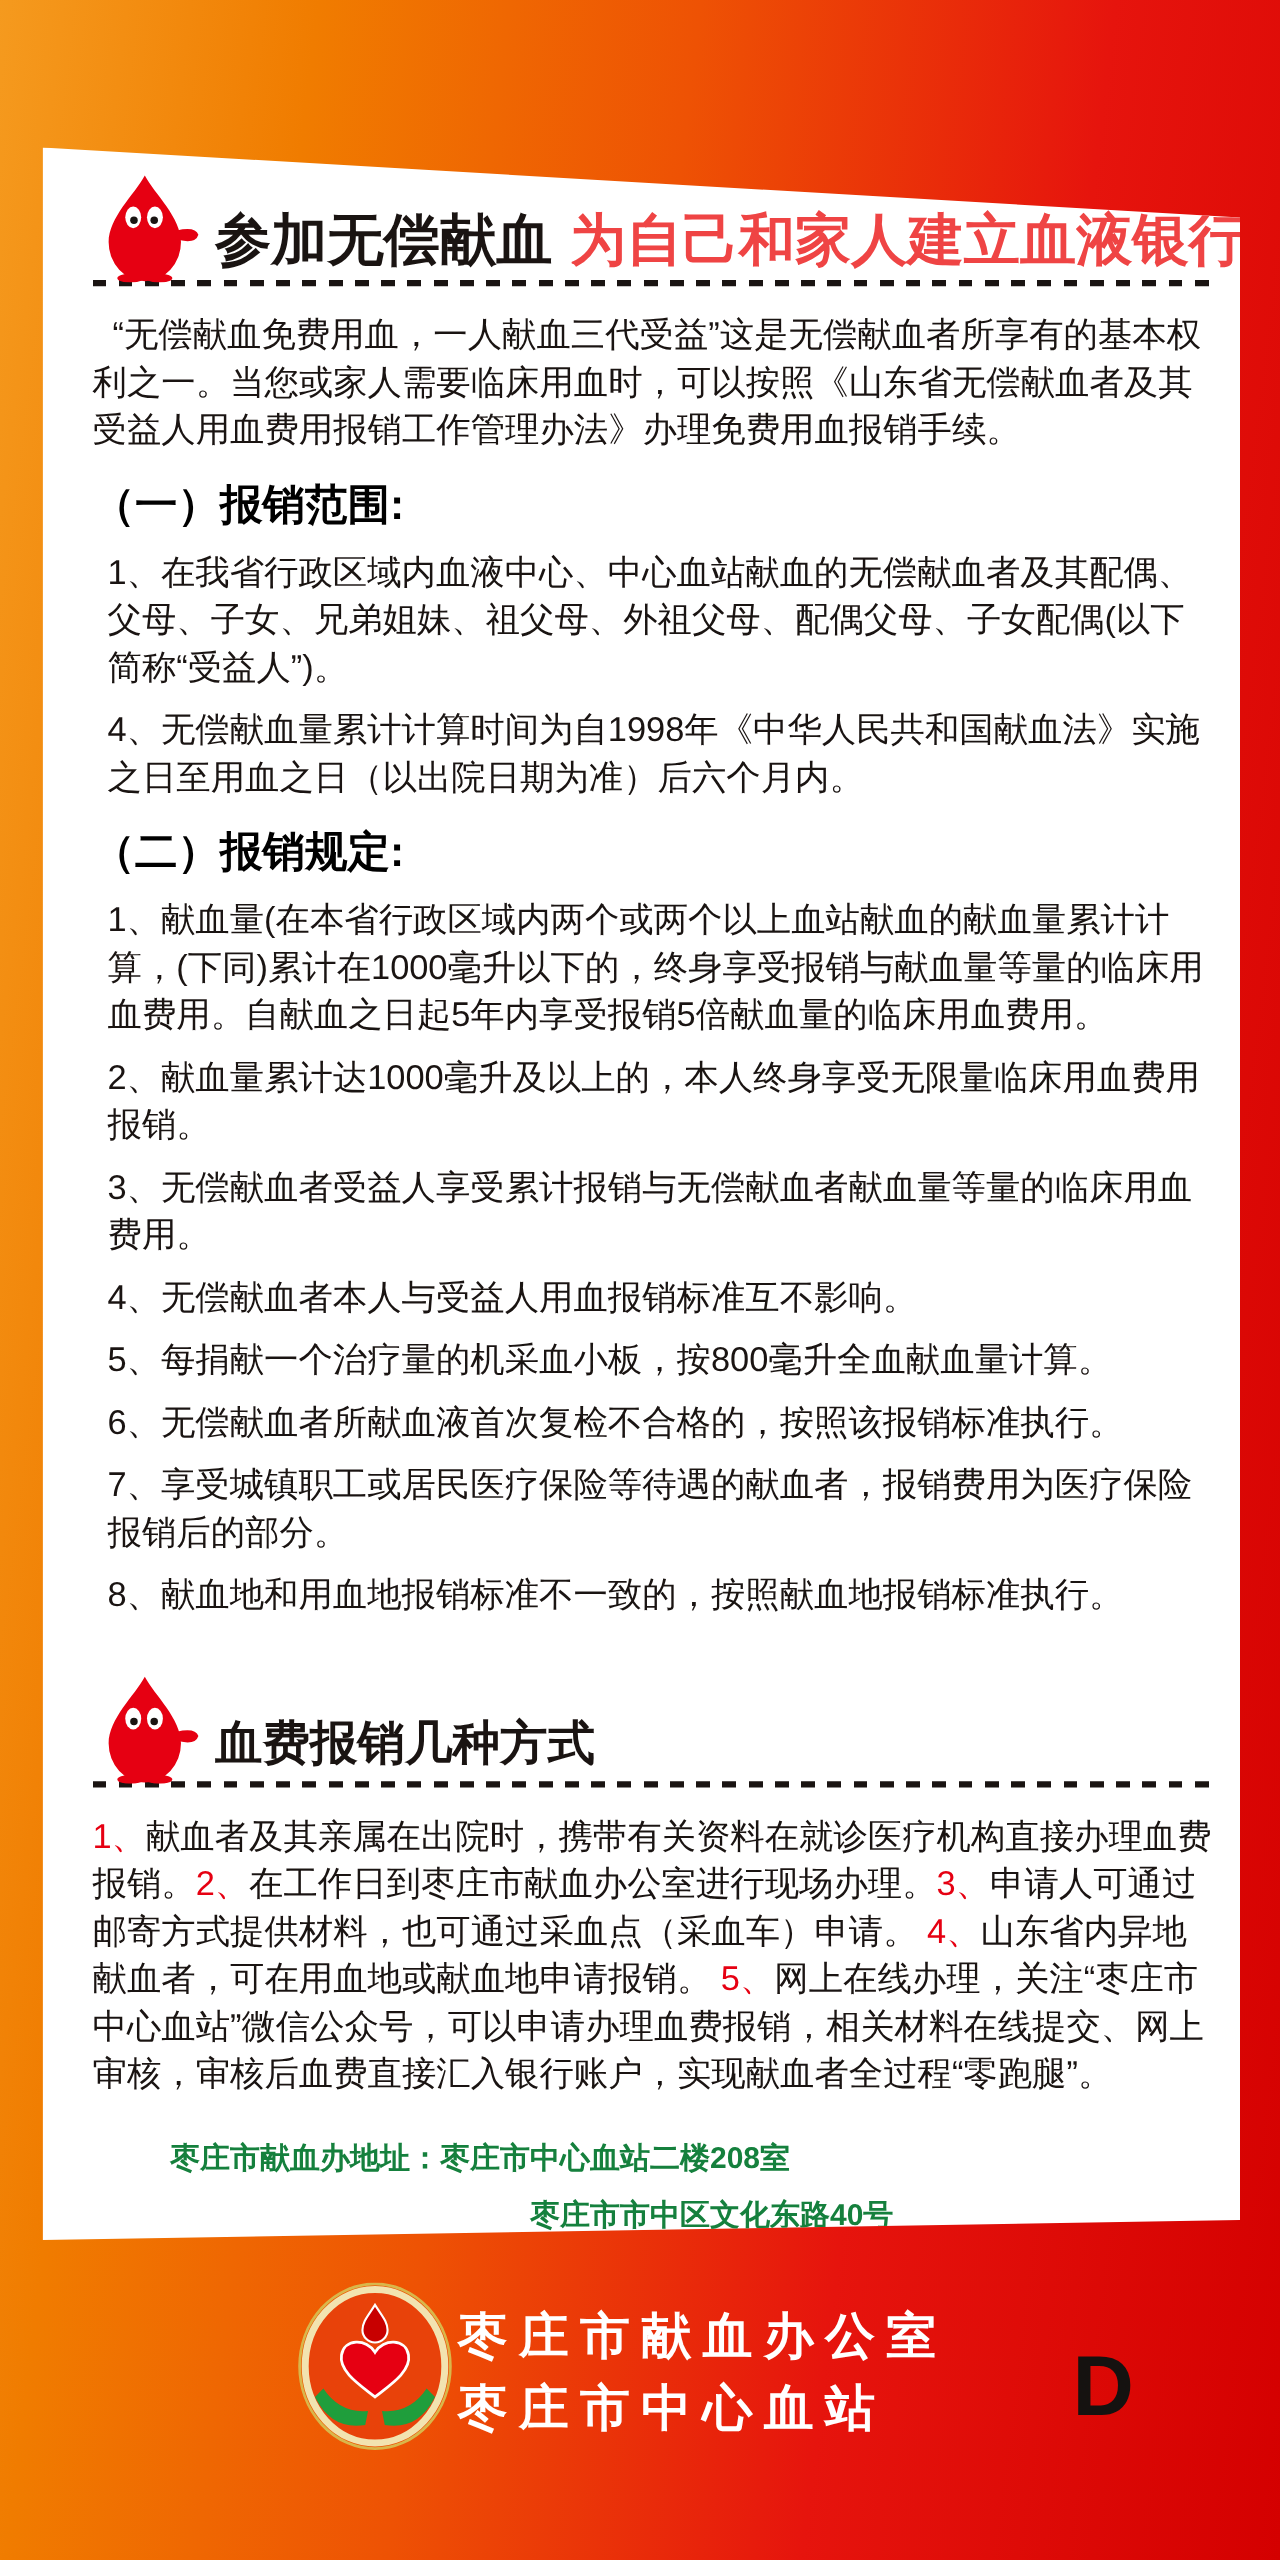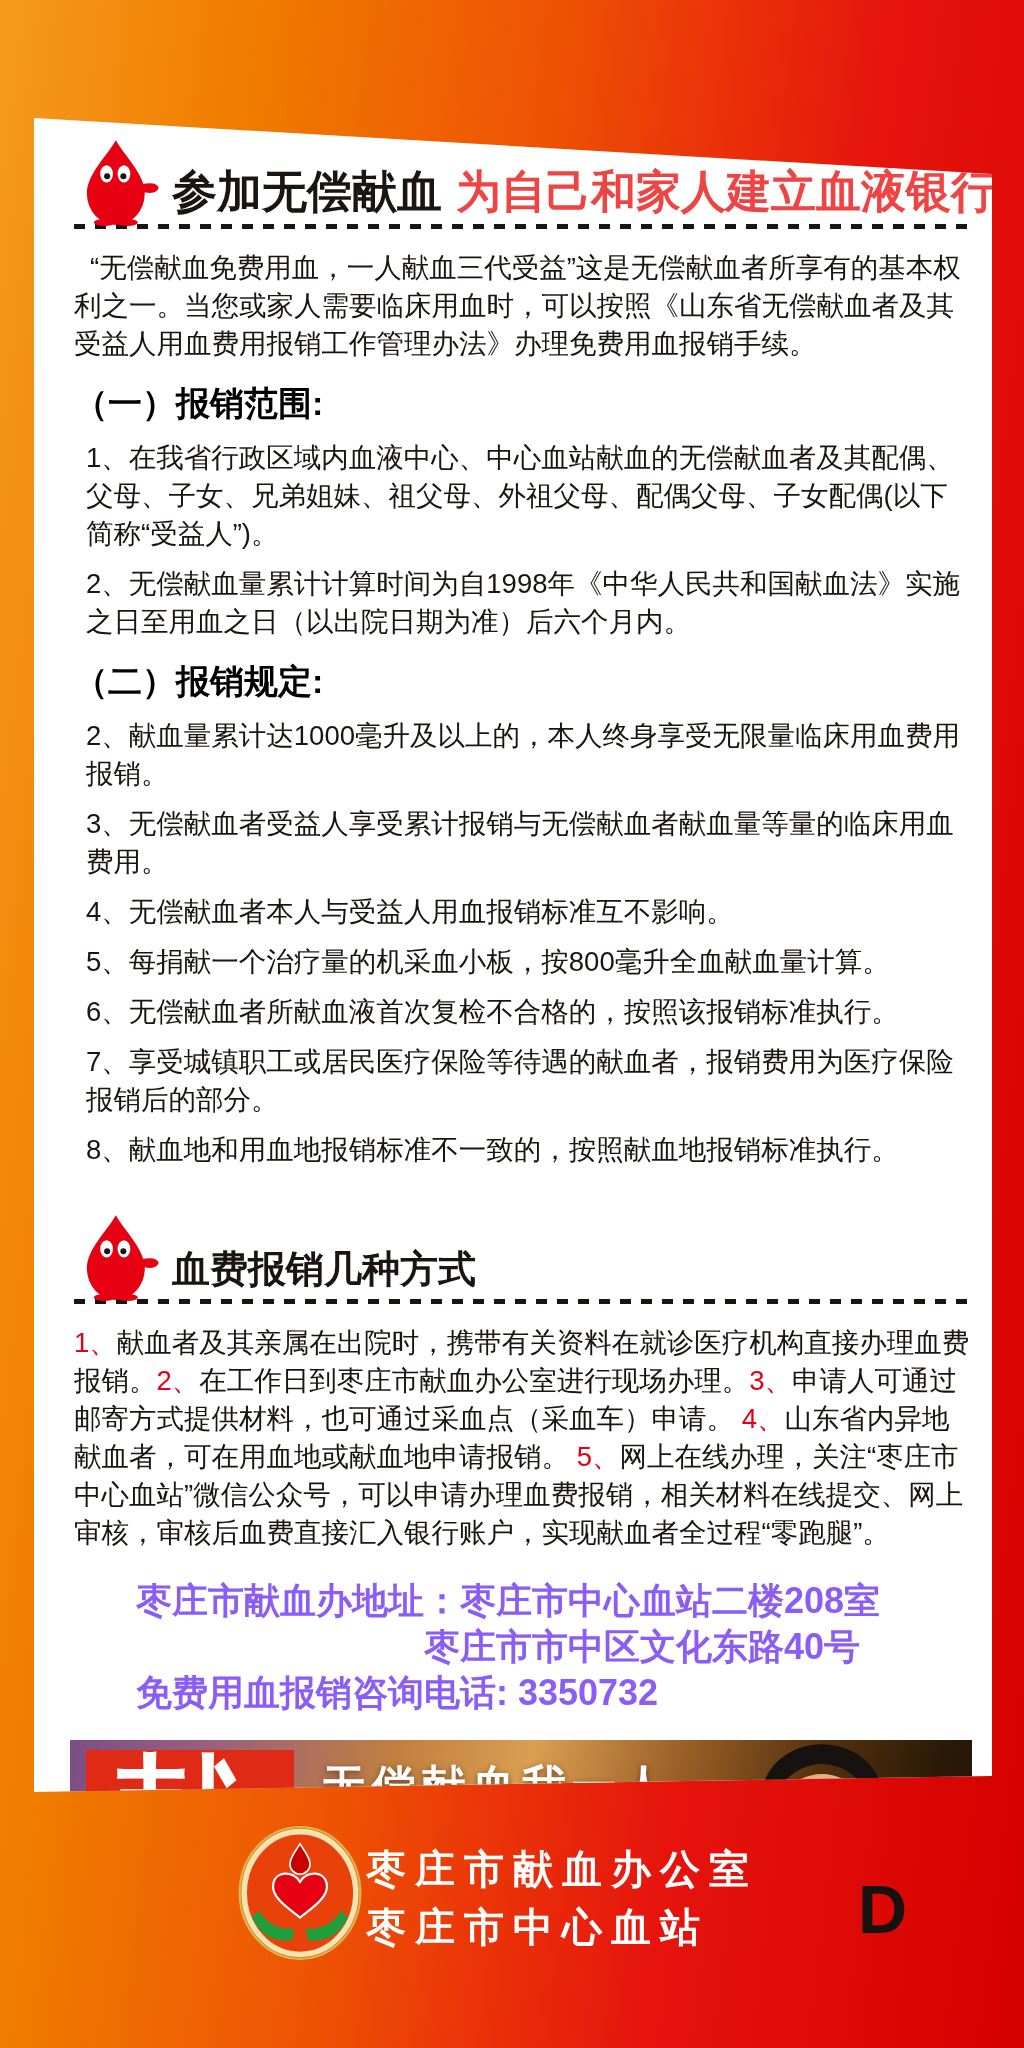--- a/index.html
+++ b/index.html
@@ -20,21 +20,21 @@
   .body-text{font-size:27.5px;color:#1A1412;line-height:38px;margin:0;text-align:left;}
   .intro{margin-top:20px;text-indent:16px;}
   .red-heading{font-size:34px;font-weight:bold;color:#000000;margin:18px 0 10px 0;}
   .item{margin:12px;}
 
   .sec2{margin-top:34px;}
   .sec2 .title-line{font-size:38px;}
   .methods{margin-top:20px;}
   .m-num{color:#E60012;}
 
-  .contact{margin-top:26px;margin-left:62px;color:#8b5cf6;font-weight:bold;font-size:36px;line-height:46px;}
+  .contact{margin-top:26px;margin-left:62px;color:#15803d;font-weight:bold;font-size:24px;line-height:46px;}
   .contact p{margin:0;}
   .contact .indent{margin-left:288px;}
 
   
   .photo{position:relative;margin-top:24px;margin-left:-4px;width:902px;height:388px;overflow:hidden;}
   .photo-bg{position:absolute;inset:0;
     background:linear-gradient(100deg,#7C4E86 0%,#9A5F7E 14%,#C08040 34%,#D99F52 48%,#9C6128 63%,#55300F 78%,#2B1A08 90%,#1E1206 100%);}
   .stamp{position:absolute;left:16px;top:10px;width:208px;height:214px;background:#DF2B16;}
   .stamp-c1{position:absolute;left:30px;top:-6px;color:#fff;font-weight:bold;font-size:128px;line-height:1.1;}
   .stamp-c2{position:absolute;left:104px;top:82px;color:#fff;font-weight:bold;font-size:104px;line-height:1.1;}
@@ -73,23 +73,24 @@
           <circle cx="40.5" cy="33" r="2.6" fill="#1A1412"></circle>
         </svg>
         <h1 class="title-line"><span>参加无偿献血</span><span class="title-red">为自己和家人建立血液银行</span></h1>
       </div>
       <div class="dashes"></div>
 
       <p class="body-text intro">“无偿献血免费用血，一人献血三代受益”这是无偿献血者所享有的基本权利之一。当您或家人需要临床用血时，可以按照《山东省无偿献血者及其受益人用血费用报销工作管理办法》办理免费用血报销手续。</p>
 
       <h2 class="red-heading">（一）报销范围:</h2>
       <p class="body-text item">1、在我省行政区域内血液中心、中心血站献血的无偿献血者及其配偶、父母、子女、兄弟姐妹、祖父母、外祖父母、配偶父母、子女配偶(以下简称“受益人”)。</p>
-      <p class="body-text item">2、无偿献血量累计计算时间为自1998年《中华人民共和国献血法》实施之日至用血之日（以出院日期为准）后六个月内。</p>
+      <p class="body-text item">4、无偿献血量累计计算时间为自1998年《中华人民共和国献血法》实施之日至用血之日（以出院日期为准）后六个月内。</p>
 
       <h2 class="red-heading">（二）报销规定:</h2>
+      <p class="body-text item">1、献血量(在本省行政区域内两个或两个以上血站献血的献血量累计计算，(下同)累计在1000毫升以下的，终身享受报销与献血量等量的临床用血费用。自献血之日起5年内享受报销5倍献血量的临床用血费用。</p>
       <p class="body-text item">2、献血量累计达1000毫升及以上的，本人终身享受无限量临床用血费用报销。</p>
       <p class="body-text item">3、无偿献血者受益人享受累计报销与无偿献血者献血量等量的临床用血费用。</p>
       <p class="body-text item">4、无偿献血者本人与受益人用血报销标准互不影响。</p>
       <p class="body-text item">5、每捐献一个治疗量的机采血小板，按800毫升全血献血量计算。</p>
       <p class="body-text item">6、无偿献血者所献血液首次复检不合格的，按照该报销标准执行。</p>
       <p class="body-text item">7、享受城镇职工或居民医疗保险等待遇的献血者，报销费用为医疗保险报销后的部分。</p>
       <p class="body-text item">8、献血地和用血地报销标准不一致的，按照献血地报销标准执行。</p>
 
       <div class="sec-header sec2">
         <svg class="mascot" viewBox="0 0 70 76">

